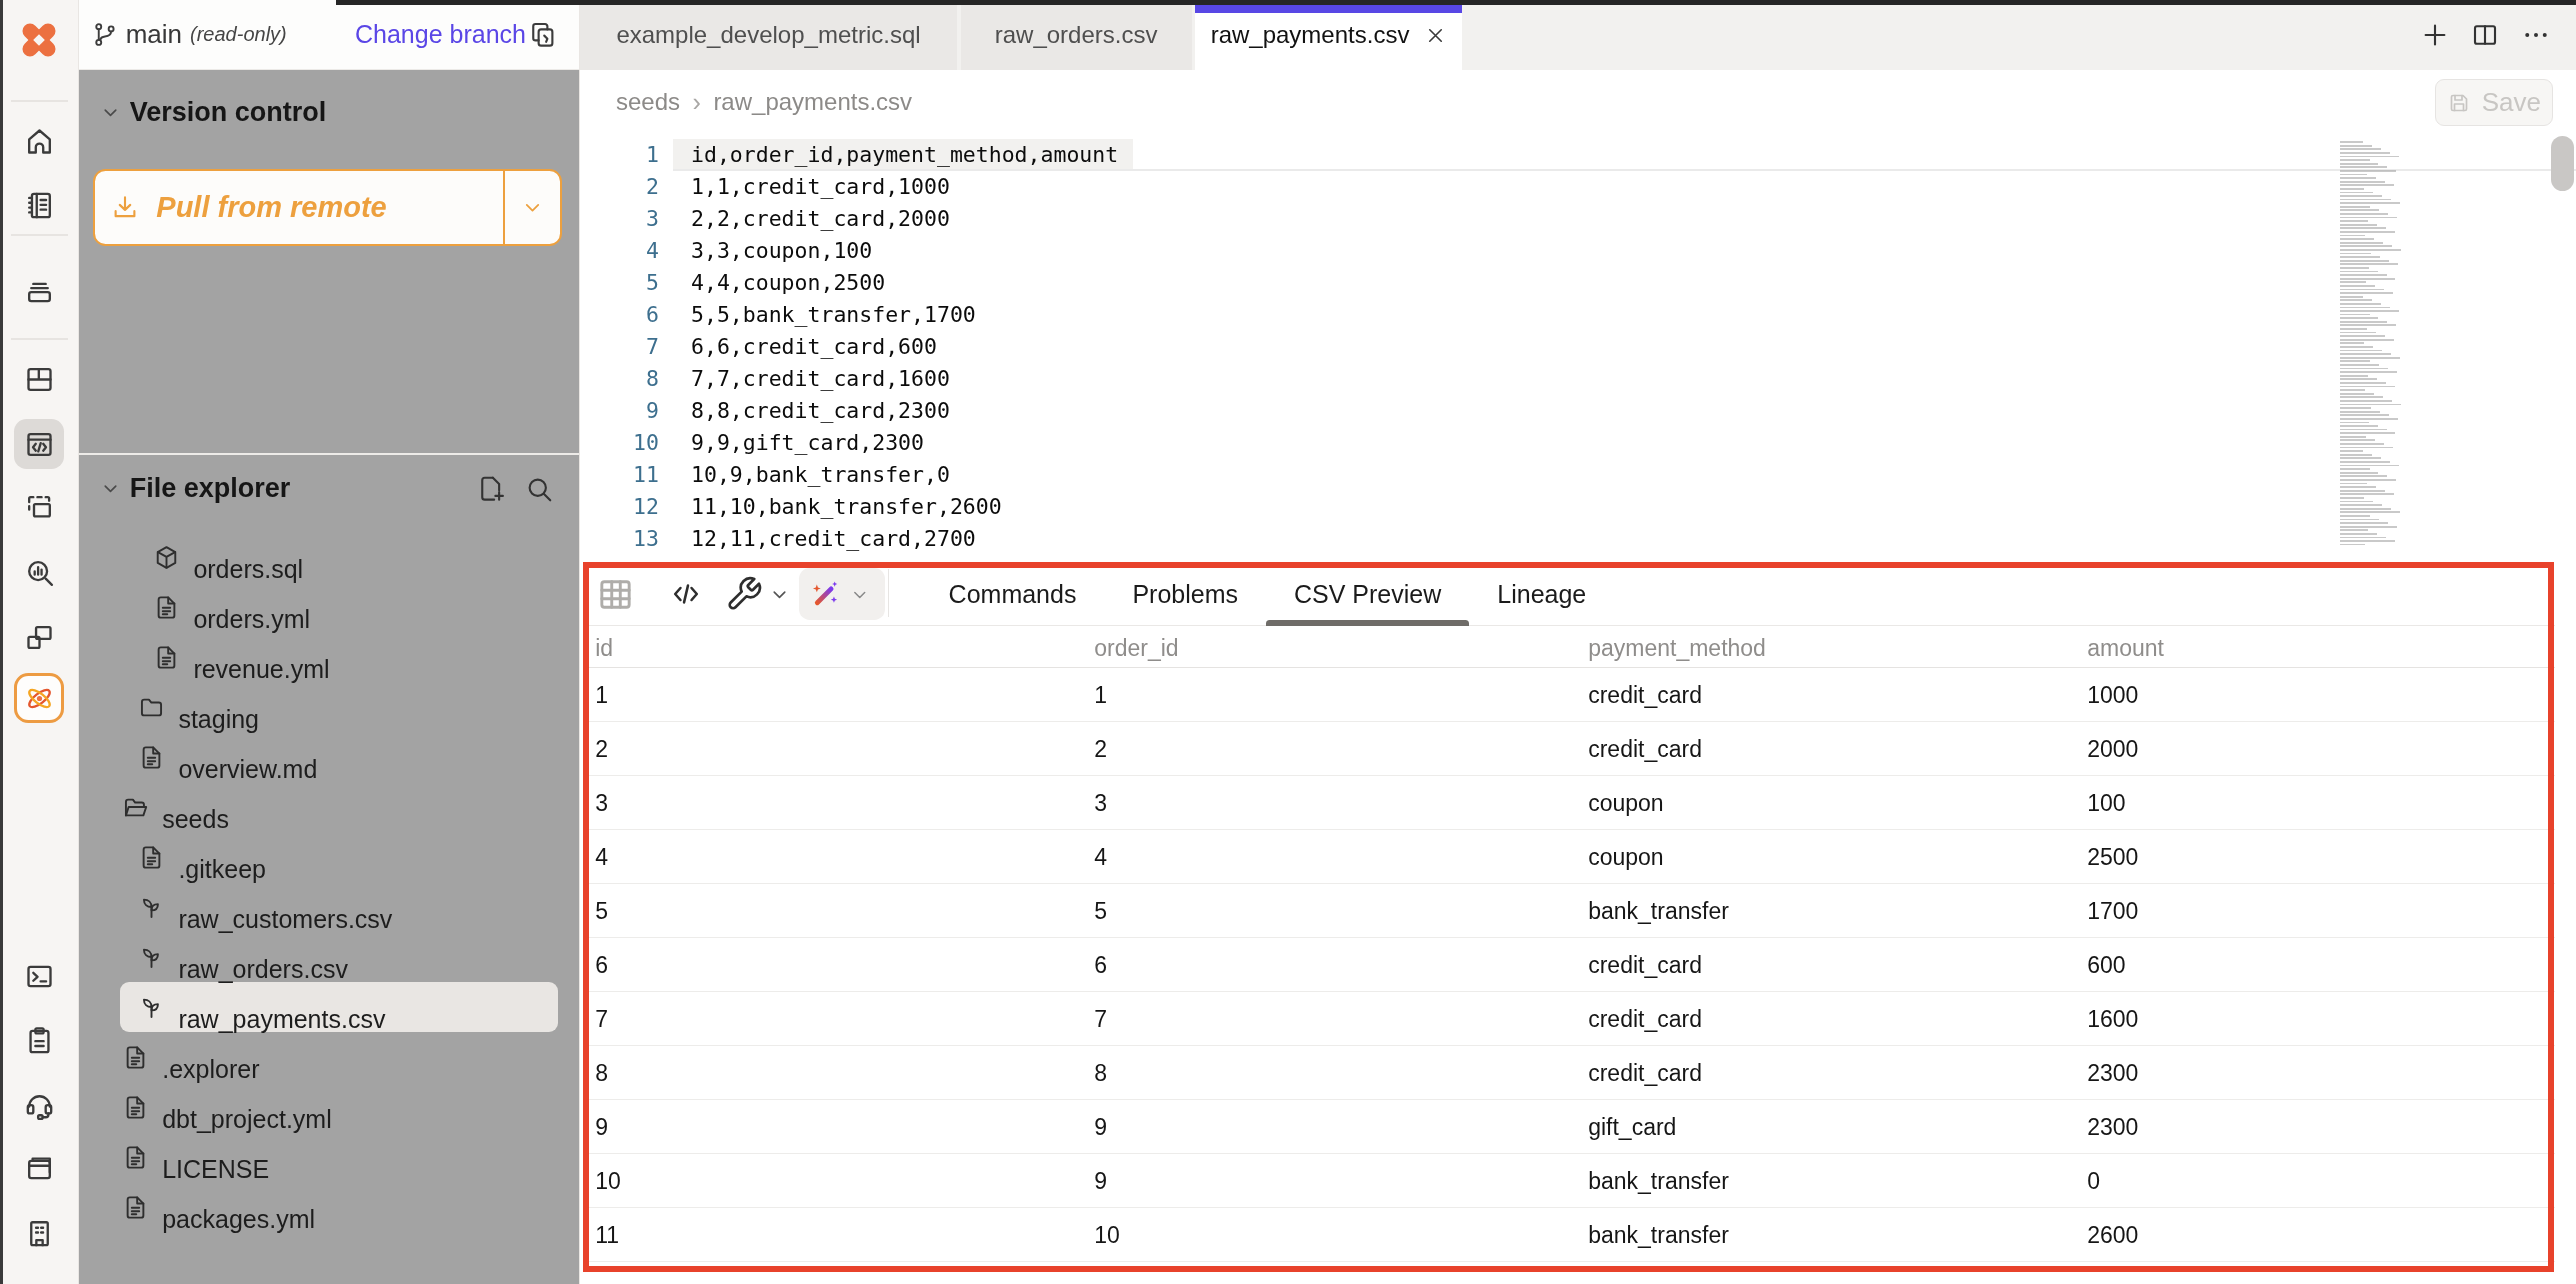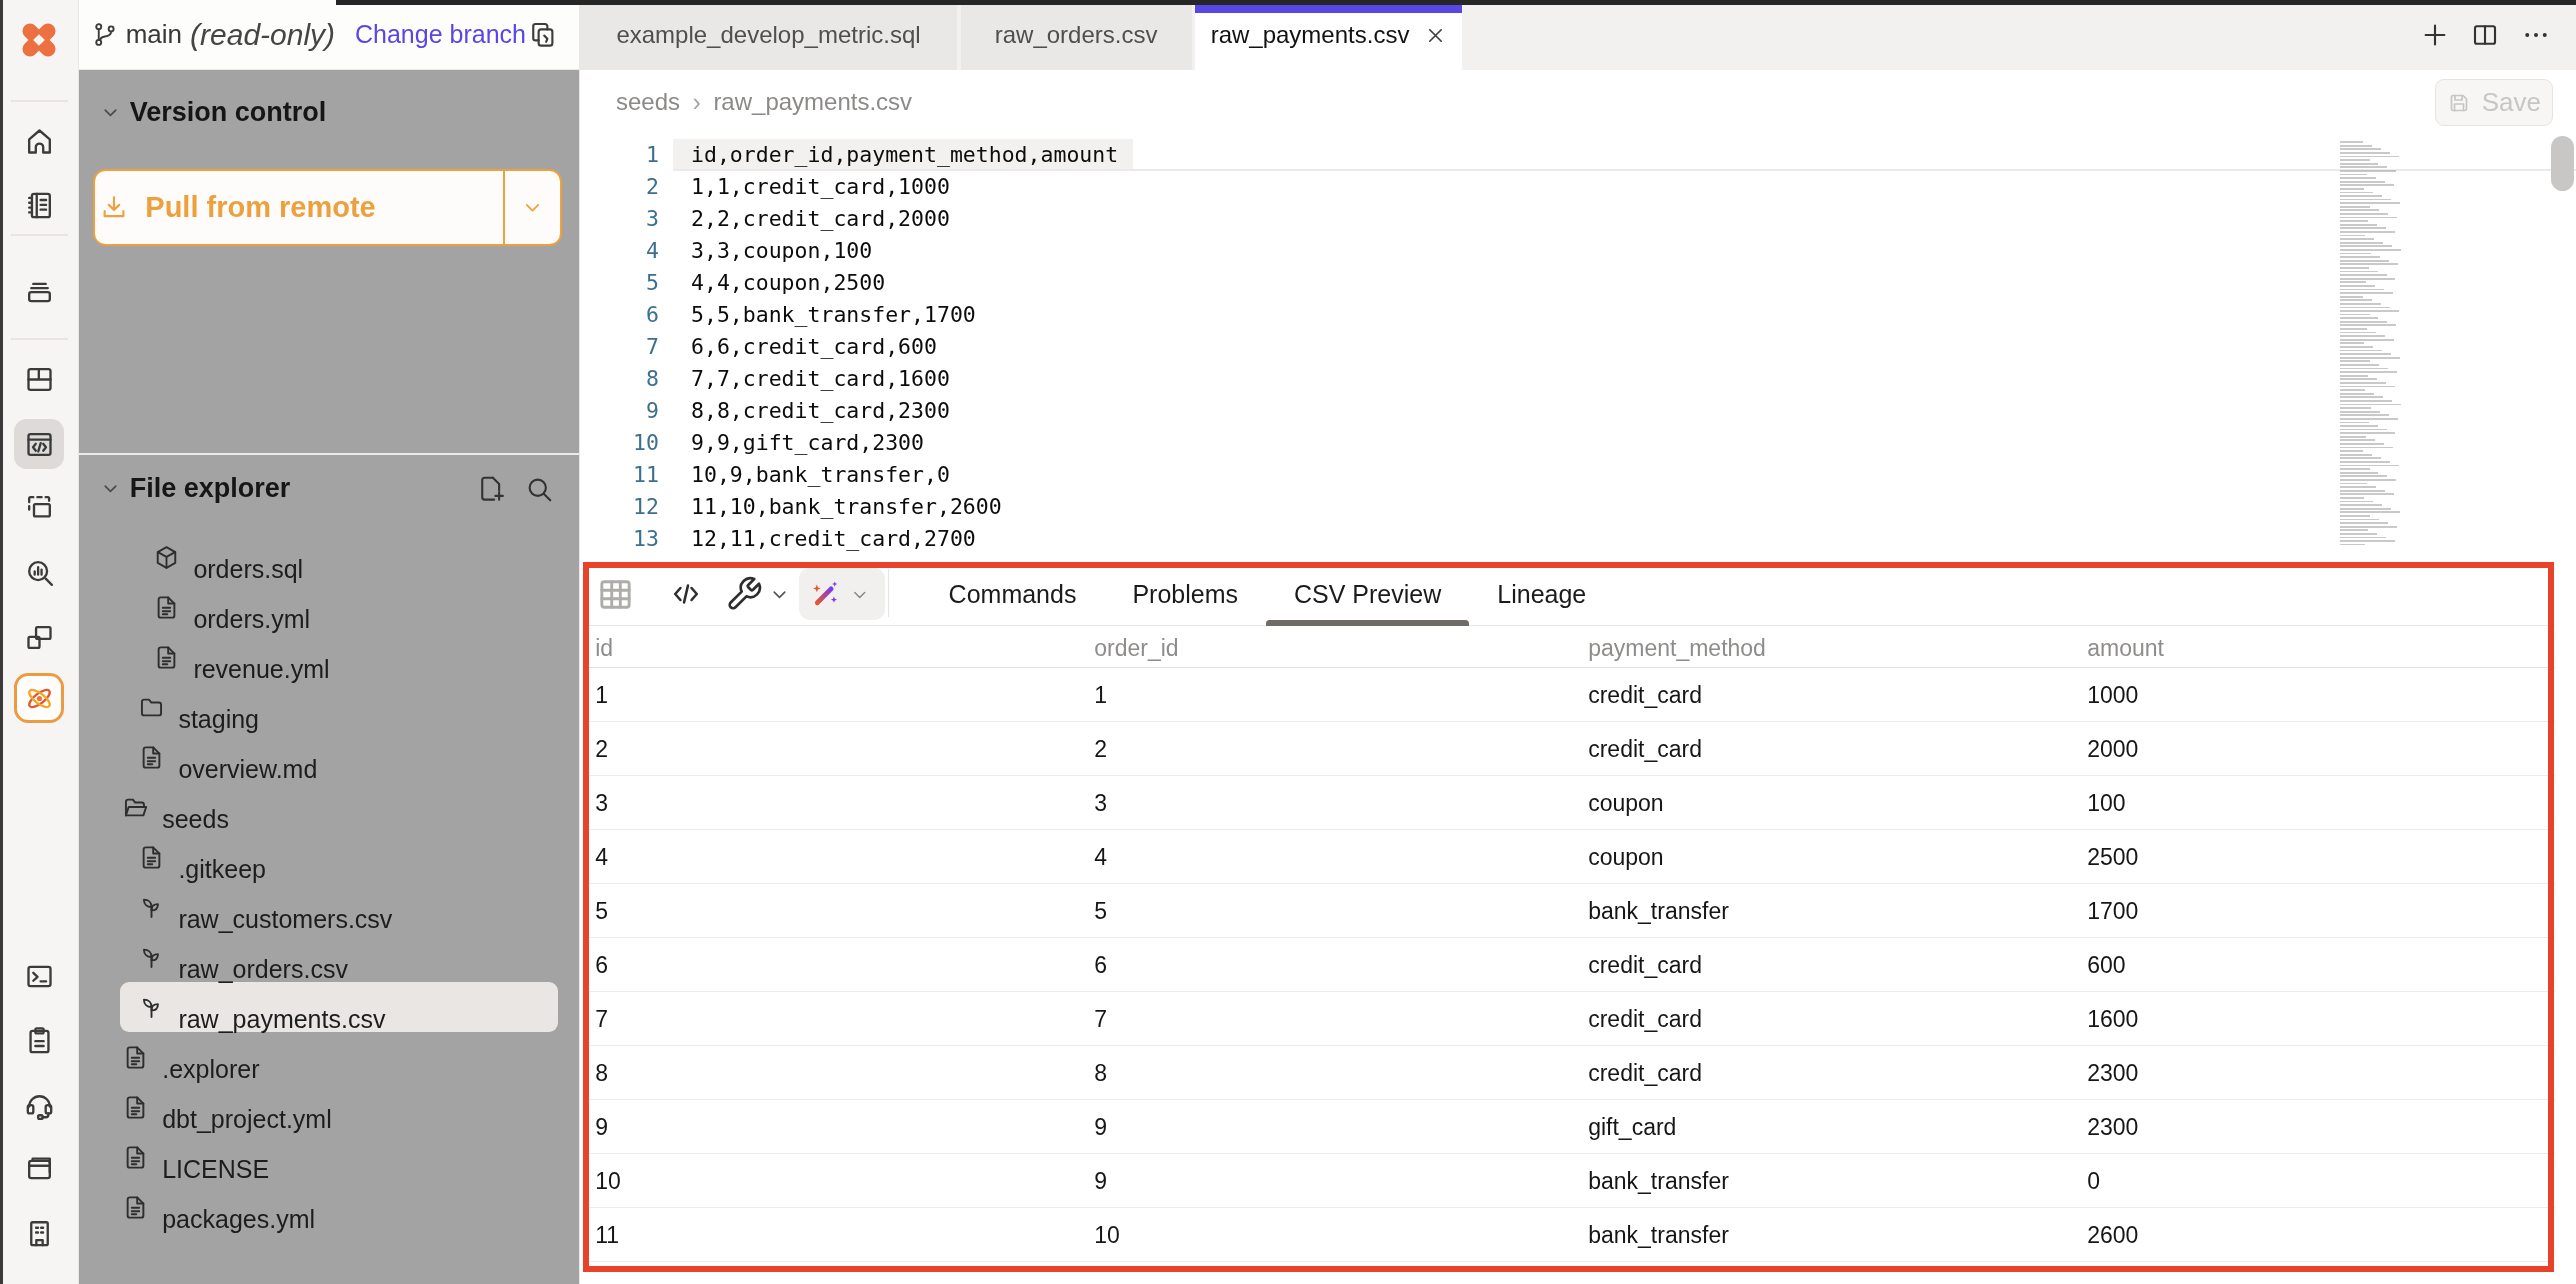--- a/index.html
+++ b/index.html
@@ -17,35 +17,35 @@
   .rail-btn { position:absolute; left:14.3px; width:50px; height:50px; display:flex; align-items:center; justify-content:center; border-radius:12.5px; color:#3b3b3b; }
   .rail-btn svg { width:33px; height:33px; }
   .rail-btn.selected { background:#DDDAD7; }
   .rail-btn.atom { border:3.6px solid #ED9B42; border-radius:14.3px; background:#FEFDFC; }
 
   
   .sidebar { position:absolute; left:79px; top:0; width:501px; height:100%; background:#a3a3a3; border-right:1.8px solid #E9E6E3; }
   .branch-bar { position:relative; height:70px; background:#FDFDFC; border-bottom:1.8px solid #ECEAE7; display:flex; align-items:center; padding-left:12.5px; }
   .branch-bar svg.git { width:27px; height:27px; color:#3d3d3d; flex:none; }
   .branch-name { font-size:26px; color:#383838; margin-left:7.2px; font-weight:500; }
-  .branch-mode { font-style:italic; font-size:30px; color:#454545; margin-left:8px; }
+  .branch-mode { font-style:italic; font-size:20px; color:#454545; margin-left:8px; }
   .change-branch { position:absolute; left:276px; font-size:25px; font-weight:500; color:#5A46E6; }
   .copy-btn { position:absolute; left:449px; top:19.7px; width:30px; height:30px; color:#3c3c3c; }
   .copy-btn svg { width:30px; height:30px; }
 
   .section-head { position:absolute; left:0; width:100%; display:flex; align-items:center;text-align:right; }
   .section-head svg.chev { width:23px; height:23px; color:#4a4a4a; margin-left:19.7px; }
   .section-head .stitle { font-size:27px; font-weight:700; color:#161616; margin-left:8px; }
   .vc-head { top:93px; height:39px; }
   .fx-head { top:469px; height:39px; }
   .fx-actions { position:absolute; right:25px; top:0; height:39px; display:flex; gap:18px; align-items:center; }
   .fx-actions .mini { width:30px; height:30px; color:#333; }
 
   .pull-btn { position:absolute; left:14.3px; top:169px; width:469px; height:77px; border:2.7px solid #EDA03E; border-radius:12.5px; background:#FDFCFA; display:flex; align-items:stretch; }
-  .pull-main { flex:1; display:flex; align-items:center; padding-left:4px; gap:16px; }
+  .pull-main { flex:1; display:flex; align-items:center; padding-left:15px; gap:16px;font-style:italic; }
   .pull-main svg { width:30px; height:30px; color:#EDA03E; }
   .pull-label { font-size:29px; font-weight:700; color:#EDA03E; }
   .pull-divider { width:2.7px; background:#EDA03E; }
   .pull-caret { width:55px; display:flex; align-items:center; justify-content:center; color:#EDA03E; }
   .pull-caret svg { width:25px; height:25px; }
 
   .sidebar-sep { position:absolute; left:0; top:453px; width:100%; height:1.8px; background:#EDEBE8; }
 
   .file-list { position:absolute; left:0; top:532px; width:100%; }
   .file-row { height:50px; margin:0 21.5px 0 41px; display:flex; align-items:center; border-radius:9px; }

